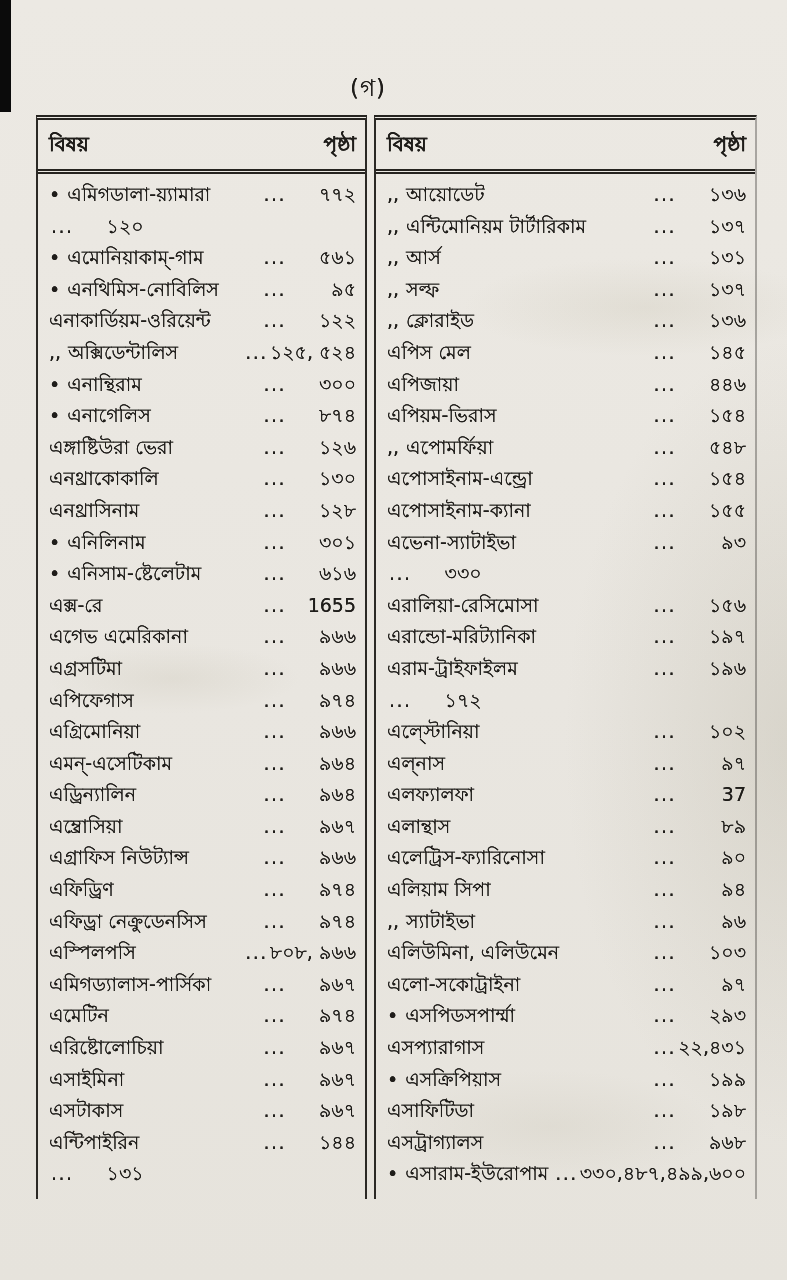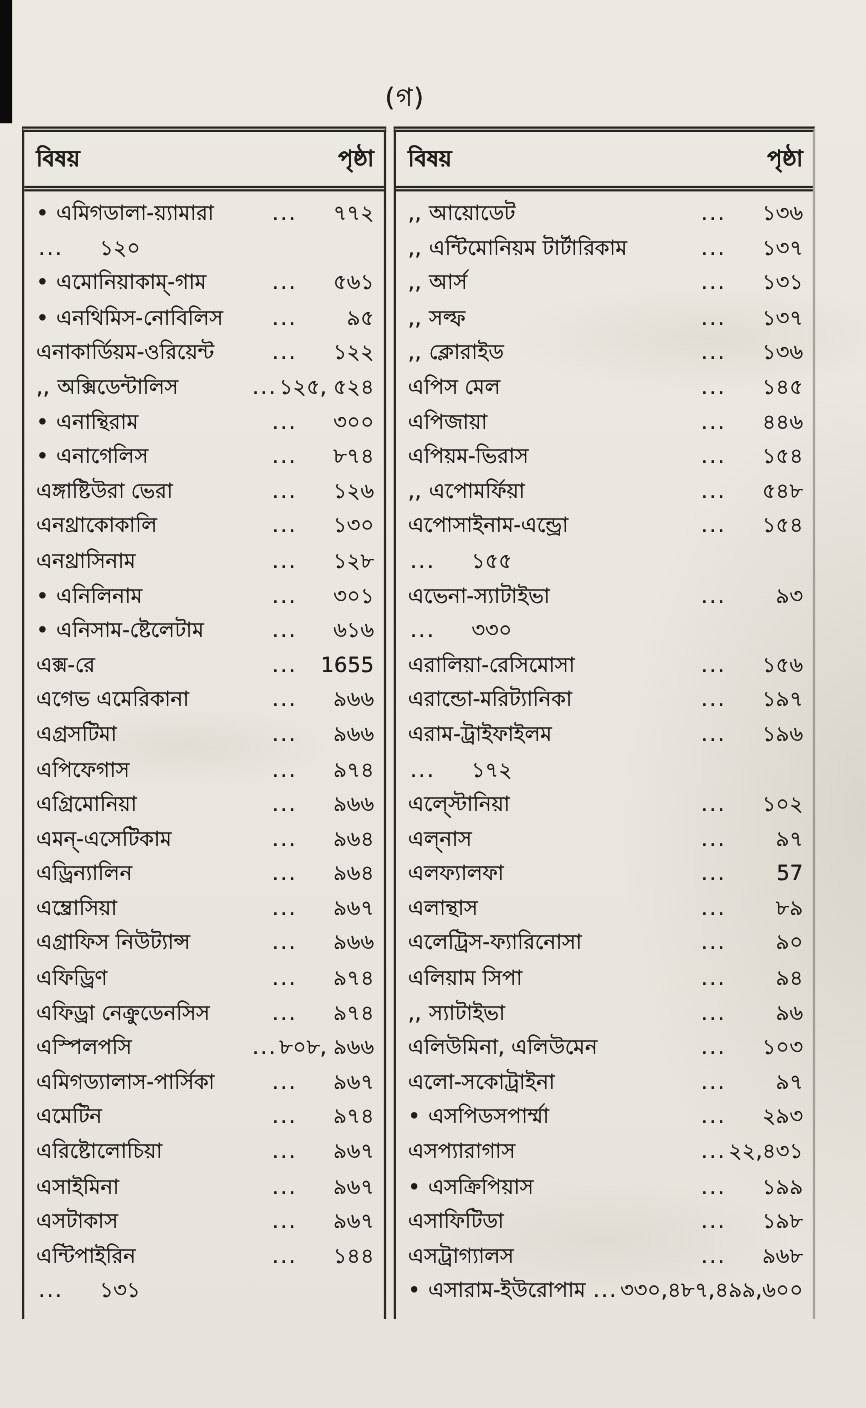--- a/index.html
+++ b/index.html
@@ -21,21 +21,21 @@
   .scan-strip{
     position:absolute;left:0;top:0;width:11px;height:112px;
     background:#0b0b0b;
   }
   .page-label{
     position:absolute;top:70px;left:0;width:736px;text-align:center;
     font-size:23px;letter-spacing:1px;
     text-shadow:0 0 0.5px currentColor;
   }
   .index-table{
-    position:absolute;top:115px;left:20px;display:flex;align-items:flex-start;
+    position:absolute;top:115px;left:36px;display:flex;align-items:flex-start;
   }
   .col-block{
     border-top:5px double #262420;
     border-left:2px solid #2b2925;
     border-right:2px solid #2b2925;
     box-sizing:border-box;
   }
   .col-block.left{width:331px;margin-right:7px;}
   .col-block.right{width:383px;border-right:2px solid rgba(43,41,37,0.35);}
   .col-header{
@@ -285,20 +285,21 @@
             <span class="entry-name"><span class="entry-prefix">,,</span>এপোমর্ফিয়া</span>
             <span class="entry-dots">...</span>
             <span class="entry-page">৫৪৮</span>
           </div>
           <div class="row">
             <span class="entry-name">এপোসাইনাম-এন্ড্রো</span>
             <span class="entry-dots">...</span>
             <span class="entry-page">১৫৪</span>
           </div>
           <div class="row">
+            <span class="entry-name">এপোসাইনাম-ক্যানা</span>
             <span class="entry-dots">...</span>
             <span class="entry-page">১৫৫</span>
           </div>
           <div class="row">
             <span class="entry-name">এভেনা-স্যাটাইভা</span>
             <span class="entry-dots">...</span>
             <span class="entry-page">৯৩</span>
           </div>
           <div class="row">
             <span class="entry-dots">...</span>
@@ -329,21 +330,21 @@
             <span class="entry-page">১০২</span>
           </div>
           <div class="row">
             <span class="entry-name">এল্নাস</span>
             <span class="entry-dots">...</span>
             <span class="entry-page">৯৭</span>
           </div>
           <div class="row">
             <span class="entry-name">এলফ্যালফা</span>
             <span class="entry-dots">...</span>
-            <span class="entry-page">57</span>
+            <span class="entry-page">37</span>
           </div>
           <div class="row">
             <span class="entry-name">এলান্থাস</span>
             <span class="entry-dots">...</span>
             <span class="entry-page">৮৯</span>
           </div>
           <div class="row">
             <span class="entry-name">এলেট্রিস-ফ্যারিনোসা</span>
             <span class="entry-dots">...</span>
             <span class="entry-page">৯০</span>

